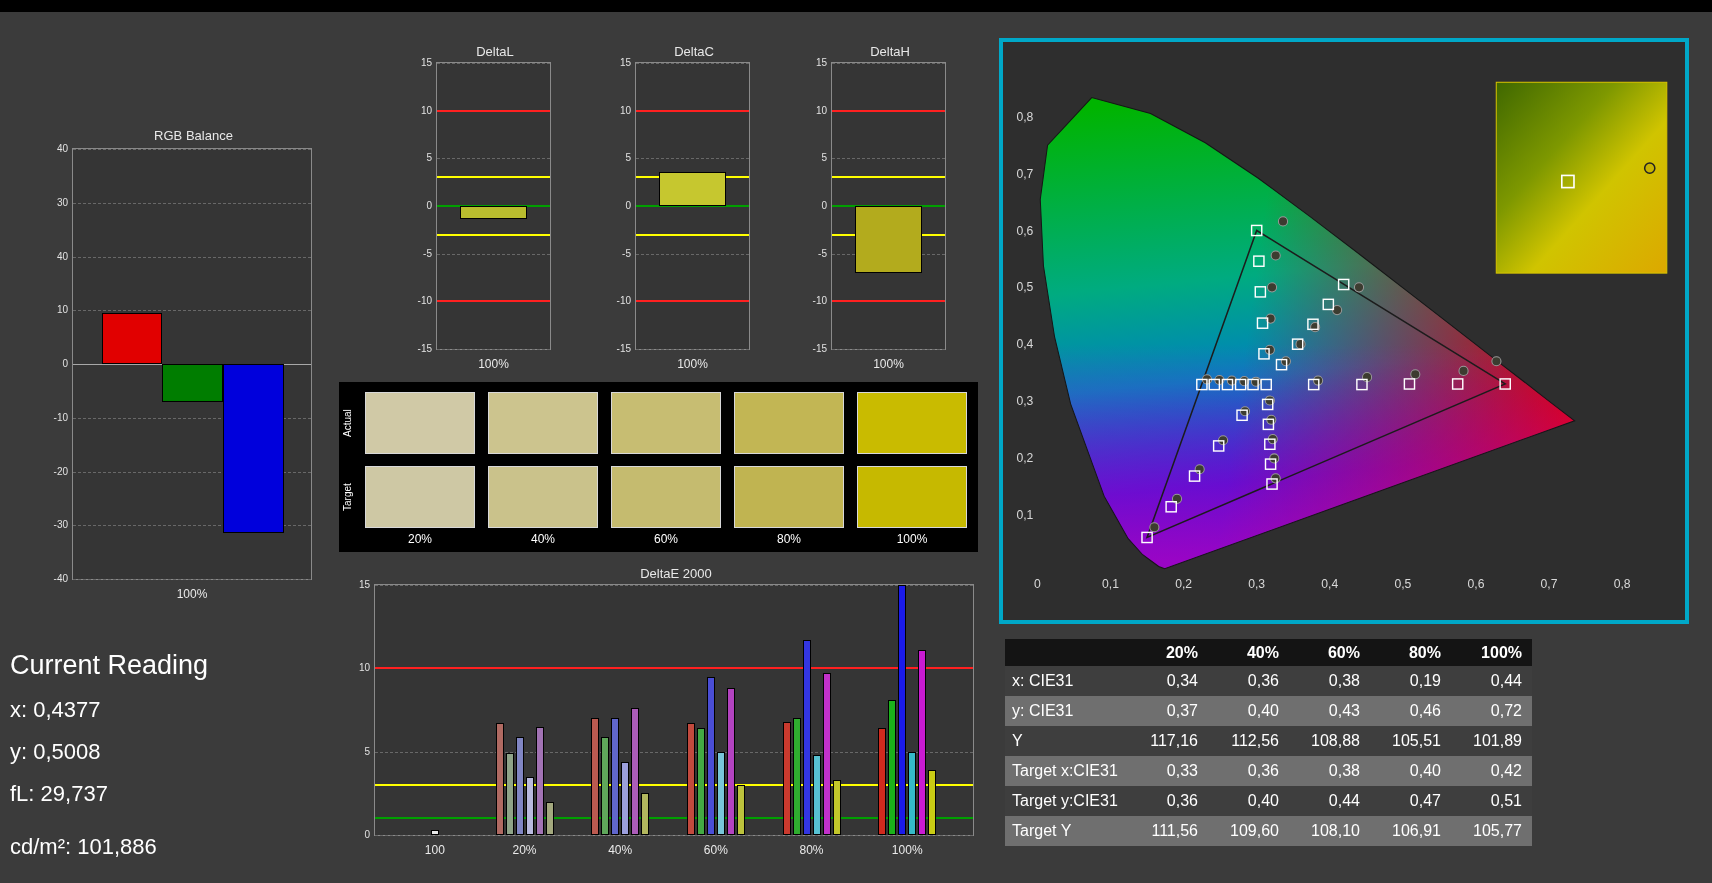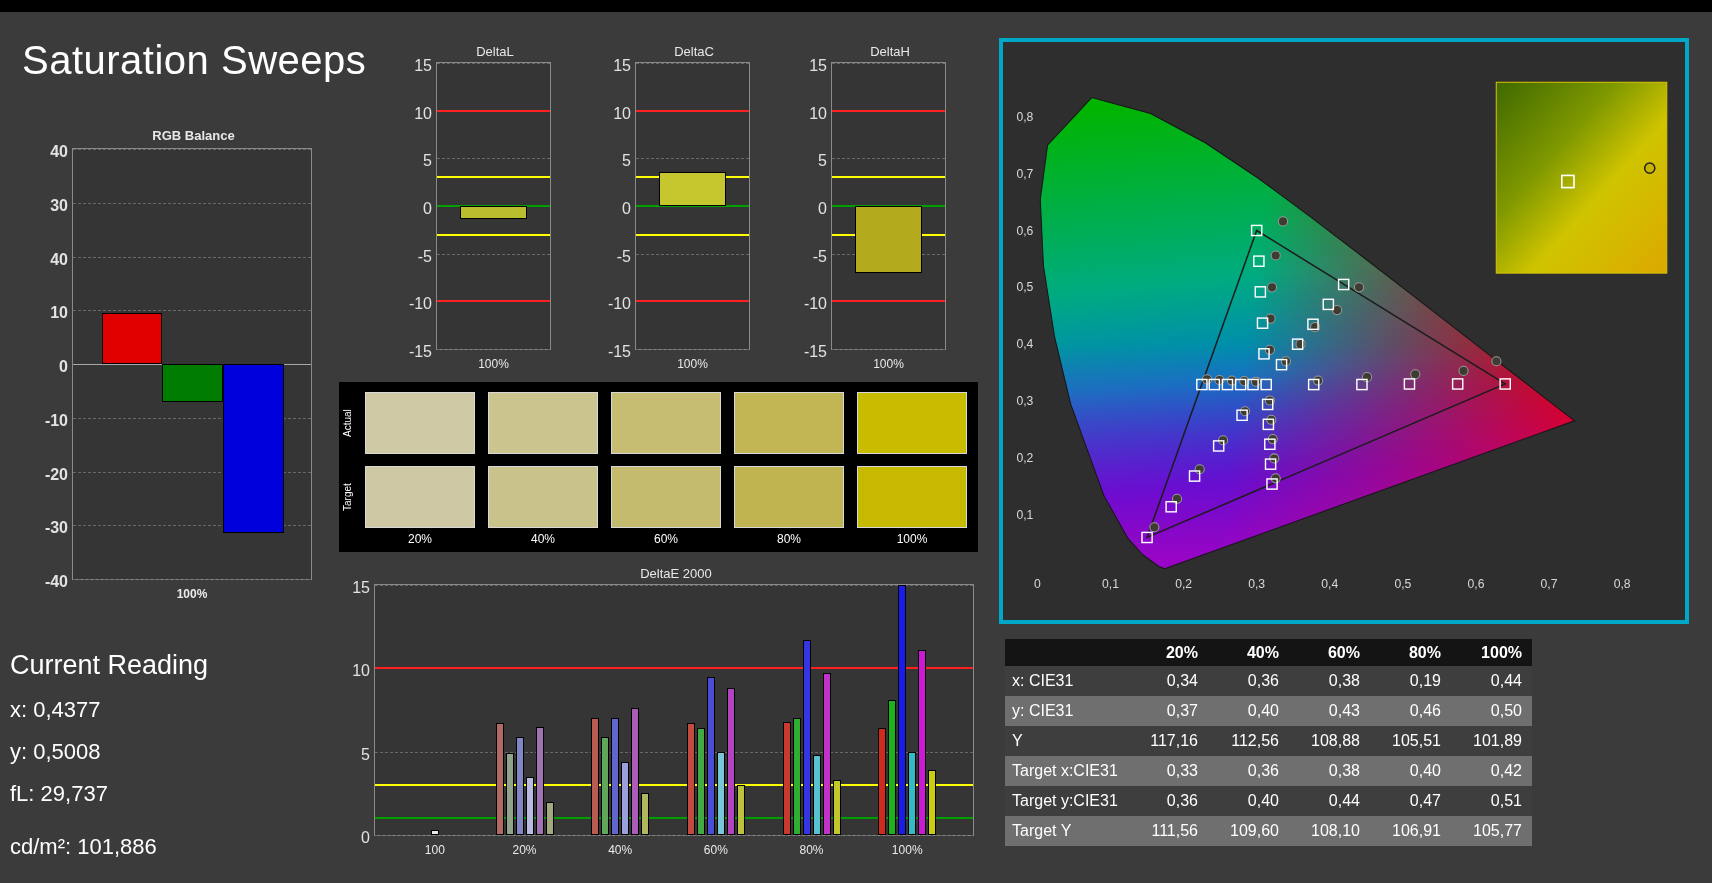--- a/index.html
+++ b/index.html
@@ -8,21 +8,21 @@
 .screen{position:relative;width:1712px;height:883px;background:#3b3b3b;}
 .topbar{position:absolute;top:0;left:0;right:0;height:12px;background:#000;}
 .page-title{position:absolute;left:22px;top:38px;font-size:40px;font-weight:400;color:#fff;letter-spacing:.5px;}
 .chart{position:absolute;}
 .chart-title{position:absolute;top:0;right:0;text-align:center;font-size:13px;color:#e8e8e8;white-space:nowrap;}
 .plot{position:absolute;border:1px solid #8a8a8a;background:#353535;}
 .grid{position:absolute;left:0;right:0;height:0;border-top:1px dashed #686868;}
 .grid.zero{border-top:1px solid #a8a8a8;}
 .refline{position:absolute;left:0;right:0;height:2px;}
 .vbar{position:absolute;border:1px solid #000;}
-.ytick{position:absolute;left:-35px;width:30px;text-align:right;font-size:16px;color:#e2e2e2;}
+.ytick{position:absolute;left:-35px;width:30px;text-align:right;font-size:10px;color:#e2e2e2;}
 .xlab{position:absolute;bottom:-22px;transform:translateX(-50%);font-size:12px;color:#eaeaea;white-space:nowrap;}
 .swpanel{position:absolute;background:#000;}
 .swatch{position:absolute;width:110px;height:62px;border:1px solid #d8d8d8;}
 .swcollabel{position:absolute;top:150px;transform:translateX(-50%);font-size:12px;color:#fff;}
 .swrowlabel{position:absolute;left:3px;width:16px;height:62px;font-size:10px;color:#fff;writing-mode:vertical-rl;transform:rotate(180deg);text-align:center;}
 .ciepanel{position:absolute;border:4px solid #00a8c8;background:#2e2e2e;}
 .cietitle{position:absolute;top:4px;left:0;right:0;text-align:center;font-size:13px;color:#e8e8e8;}
 .ciesvg{position:absolute;left:6px;top:22px;right:6px;bottom:4px;}
 .datatable{position:absolute;font-size:16px;}
 .trow{display:flex;height:30px;line-height:30px;}
@@ -33,23 +33,22 @@
 .tcell.label{width:122px;padding-left:7px;}
 .tcell.val{width:81px;text-align:right;padding-right:10px;}
 .reading-head{position:absolute;left:10px;top:650px;font-size:27px;color:#fff;}
 .reading-line{position:absolute;left:10px;font-size:22px;color:#fff;}
 </style>
 </head>
 <body>
 
 <div class="screen">
   <div class="topbar"></div>
-  <div class="page-title">Saturation Sweeps</div>
-
-  <div class="chart" style="left:30px;top:128px;width:285px;height:478px;font-weight:bold;">
+
+  <div class="chart" style="left:30px;top:128px;width:285px;height:478px;">
     <div class="chart-title" style="left:42px;">RGB Balance</div>
     <div class="plot" style="left:42px;right:3px;top:20px;bottom:26px;">
         <div class="grid" style="top: 0%;"></div>
         <div class="ytick" style="top: calc(0% - 6px);">40</div>
         <div class="grid" style="top: 12.5%;"></div>
         <div class="ytick" style="top: calc(12.5% - 6px);">30</div>
         <div class="grid" style="top: 25%;"></div>
         <div class="ytick" style="top: calc(25% - 6px);">40</div>
         <div class="grid" style="top: 37.5%;"></div>
         <div class="ytick" style="top: calc(37.5% - 6px);">10</div>
@@ -354,21 +353,21 @@
         <div class="tcell val">0,38</div>
         <div class="tcell val">0,19</div>
         <div class="tcell val">0,44</div>
       </div>
       <div class="trow light">
         <div class="tcell label">y: CIE31</div>
         <div class="tcell val">0,37</div>
         <div class="tcell val">0,40</div>
         <div class="tcell val">0,43</div>
         <div class="tcell val">0,46</div>
-        <div class="tcell val">0,50</div>
+        <div class="tcell val">0,72</div>
       </div>
       <div class="trow dark">
         <div class="tcell label">Y</div>
         <div class="tcell val">117,16</div>
         <div class="tcell val">112,56</div>
         <div class="tcell val">108,88</div>
         <div class="tcell val">105,51</div>
         <div class="tcell val">101,89</div>
       </div>
       <div class="trow light">

